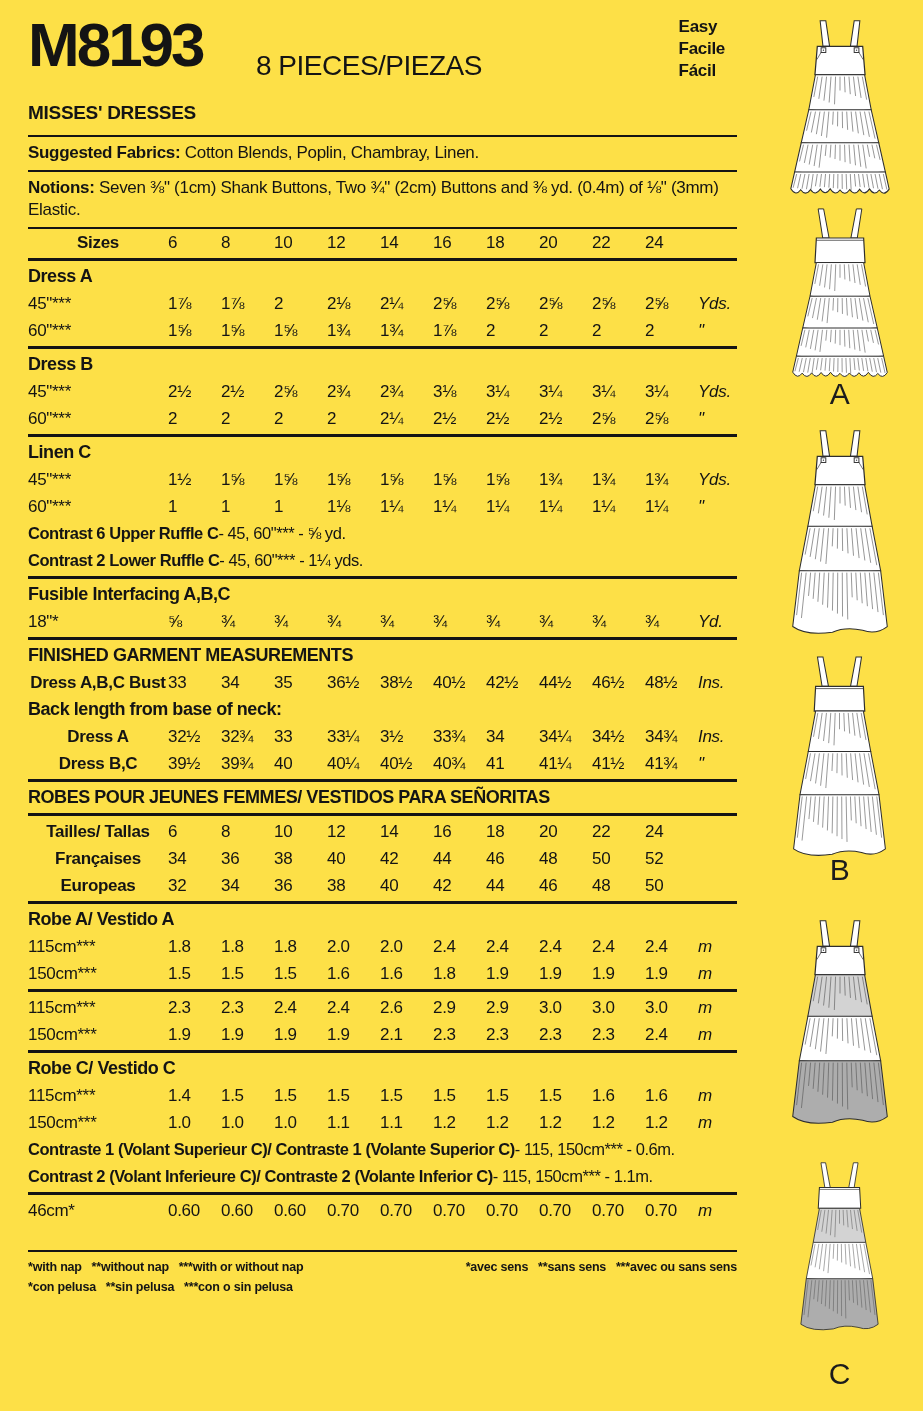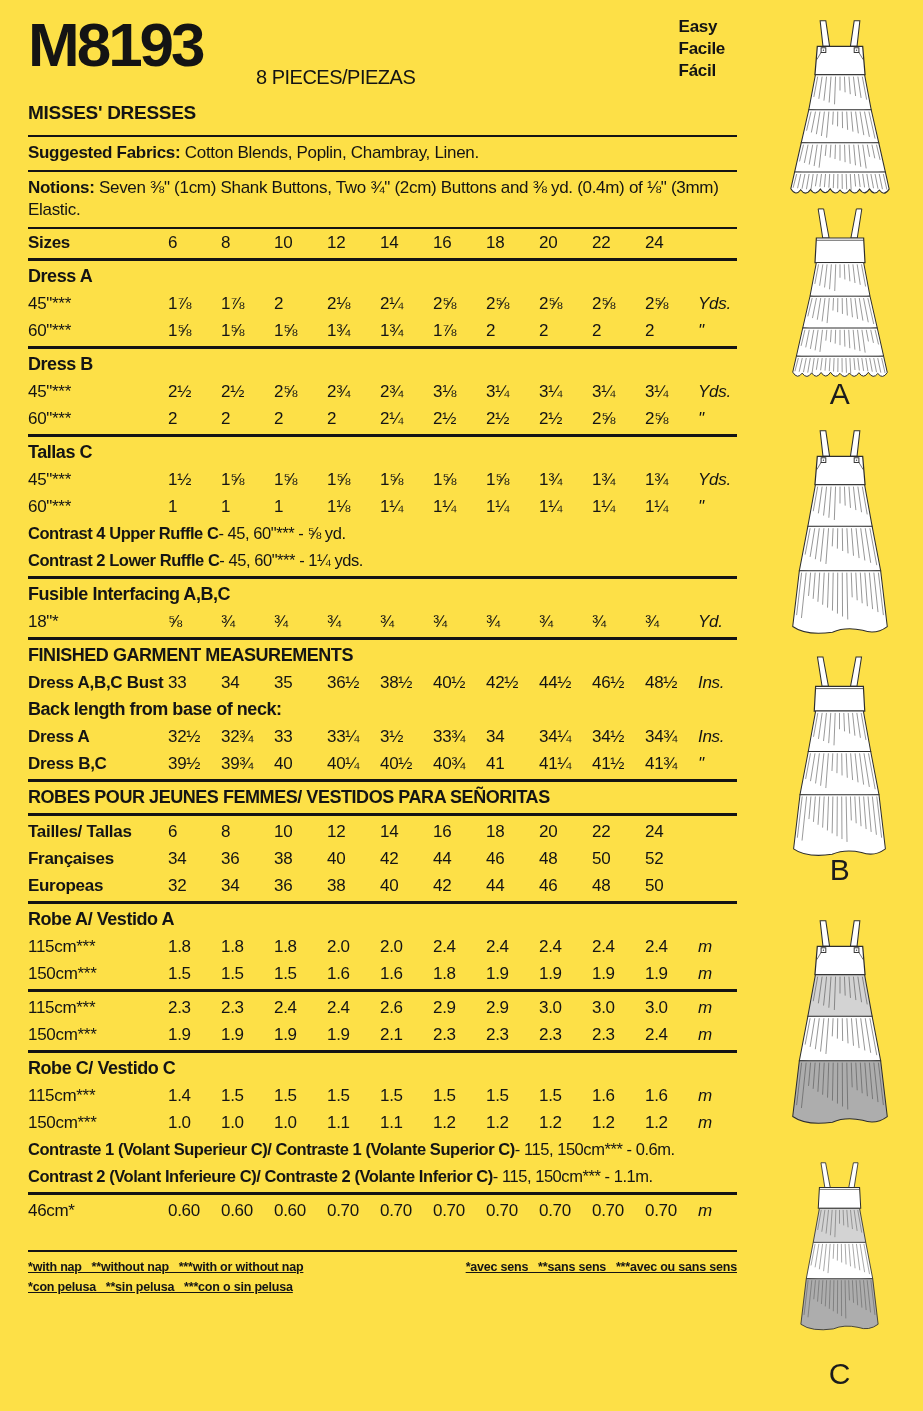--- a/index.html
+++ b/index.html
@@ -4,38 +4,38 @@
 <style>
   html,body{margin:0;padding:0;background:#e8e8e8;}
   .page{position:relative;width:923px;height:1411px;background:#fde047;
         font-family:"Liberation Sans",sans-serif;color:#141414;overflow:hidden;
         letter-spacing:-0.3px;}
   .content{position:absolute;left:28px;top:0;width:709px;}
   
   .title-row{position:relative;height:96px;}
   .pattern-no{font-size:62px;font-weight:700;letter-spacing:-3px;line-height:1;
               position:absolute;left:0;top:14px;}
-  .pieces{position:absolute;left:228px;top:66px;font-size:20px;letter-spacing:-0.5px;}
+  .pieces{position:absolute;left:228px;top:50px;font-size:28px;letter-spacing:-0.5px;}
   .difficulty{position:absolute;right:12px;top:16px;text-align:left;
               font-size:17px;font-weight:700;line-height:22px;}
   .garment-title{font-size:19px;font-weight:700;margin-top:6px;padding-bottom:11px;}
   .rule{border:0;border-top:2px solid #141414;margin:0;}
   .rule.thick{border-top-width:3px;}
   .hdr-line{font-size:17px;padding:5px 0 6px 0;line-height:22px;}
-  .b{font-weight:700;}
+  .b{font-weight:700;text-align:center;}
   
   .row{display:flex;align-items:baseline;font-size:17px;line-height:27px;}
   .row .lbl{width:140px;flex:none;}
   .row .val{width:53px;flex:none;}
   .row .unit{flex:1;font-style:italic;}
   .row.section{font-size:18px;font-weight:700;letter-spacing:-0.45px;}
   .row.note{white-space:nowrap;font-size:16.5px;letter-spacing:-0.45px;}
   .tbl .rule{margin:2px 0;}
   
-  .footer{margin-top:26px;text-decoration:underline;}
+  .footer{margin-top:26px;}
   .fnrow{display:flex;justify-content:space-between;font-size:12.5px;font-weight:700;
          letter-spacing:-0.2px;line-height:18px;white-space:pre-wrap;margin-top:2px;}
   .footer .rule{margin-bottom:6px;}
   
   .views{position:absolute;left:756px;top:0;width:167px;height:1411px;}
   .views .slot{position:absolute;left:0;width:167px;display:flex;justify-content:center;}
   .view-label{position:absolute;left:0;width:167px;text-align:center;
               font-size:30px;line-height:32px;color:#1c1c1c;}
   svg{display:block;}
 </style>
@@ -138,21 +138,21 @@
           <span class="val">2¼</span>
           <span class="val">2½</span>
           <span class="val">2½</span>
           <span class="val">2½</span>
           <span class="val">2⅝</span>
           <span class="val">2⅝</span>
           <span class="unit">"</span>
         </div>
         <div class="rule thick"></div>
         <div class="row section">
-          <span class="">Tallas C</span>
+          <span class="">Linen C</span>
         </div>
         <div class="row data">
           <span class="lbl">45"***</span>
           <span class="val">1½</span>
           <span class="val">1⅝</span>
           <span class="val">1⅝</span>
           <span class="val">1⅝</span>
           <span class="val">1⅝</span>
           <span class="val">1⅝</span>
           <span class="val">1⅝</span>
@@ -169,21 +169,21 @@
           <span class="val">1⅛</span>
           <span class="val">1¼</span>
           <span class="val">1¼</span>
           <span class="val">1¼</span>
           <span class="val">1¼</span>
           <span class="val">1¼</span>
           <span class="val">1¼</span>
           <span class="unit">"</span>
         </div>
         <div class="row note">
-          <span class="b">Contrast 4 Upper Ruffle C</span>
+          <span class="b">Contrast 6 Upper Ruffle C</span>
           <span class=""> - 45, 60"*** - ⅝ yd.</span>
         </div>
         <div class="row note">
           <span class="b">Contrast 2 Lower Ruffle C</span>
           <span class=""> - 45, 60"*** - 1¼ yds.</span>
         </div>
         <div class="rule thick"></div>
         <div class="row section">
           <span class="">Fusible Interfacing A,B,C</span>
         </div>

